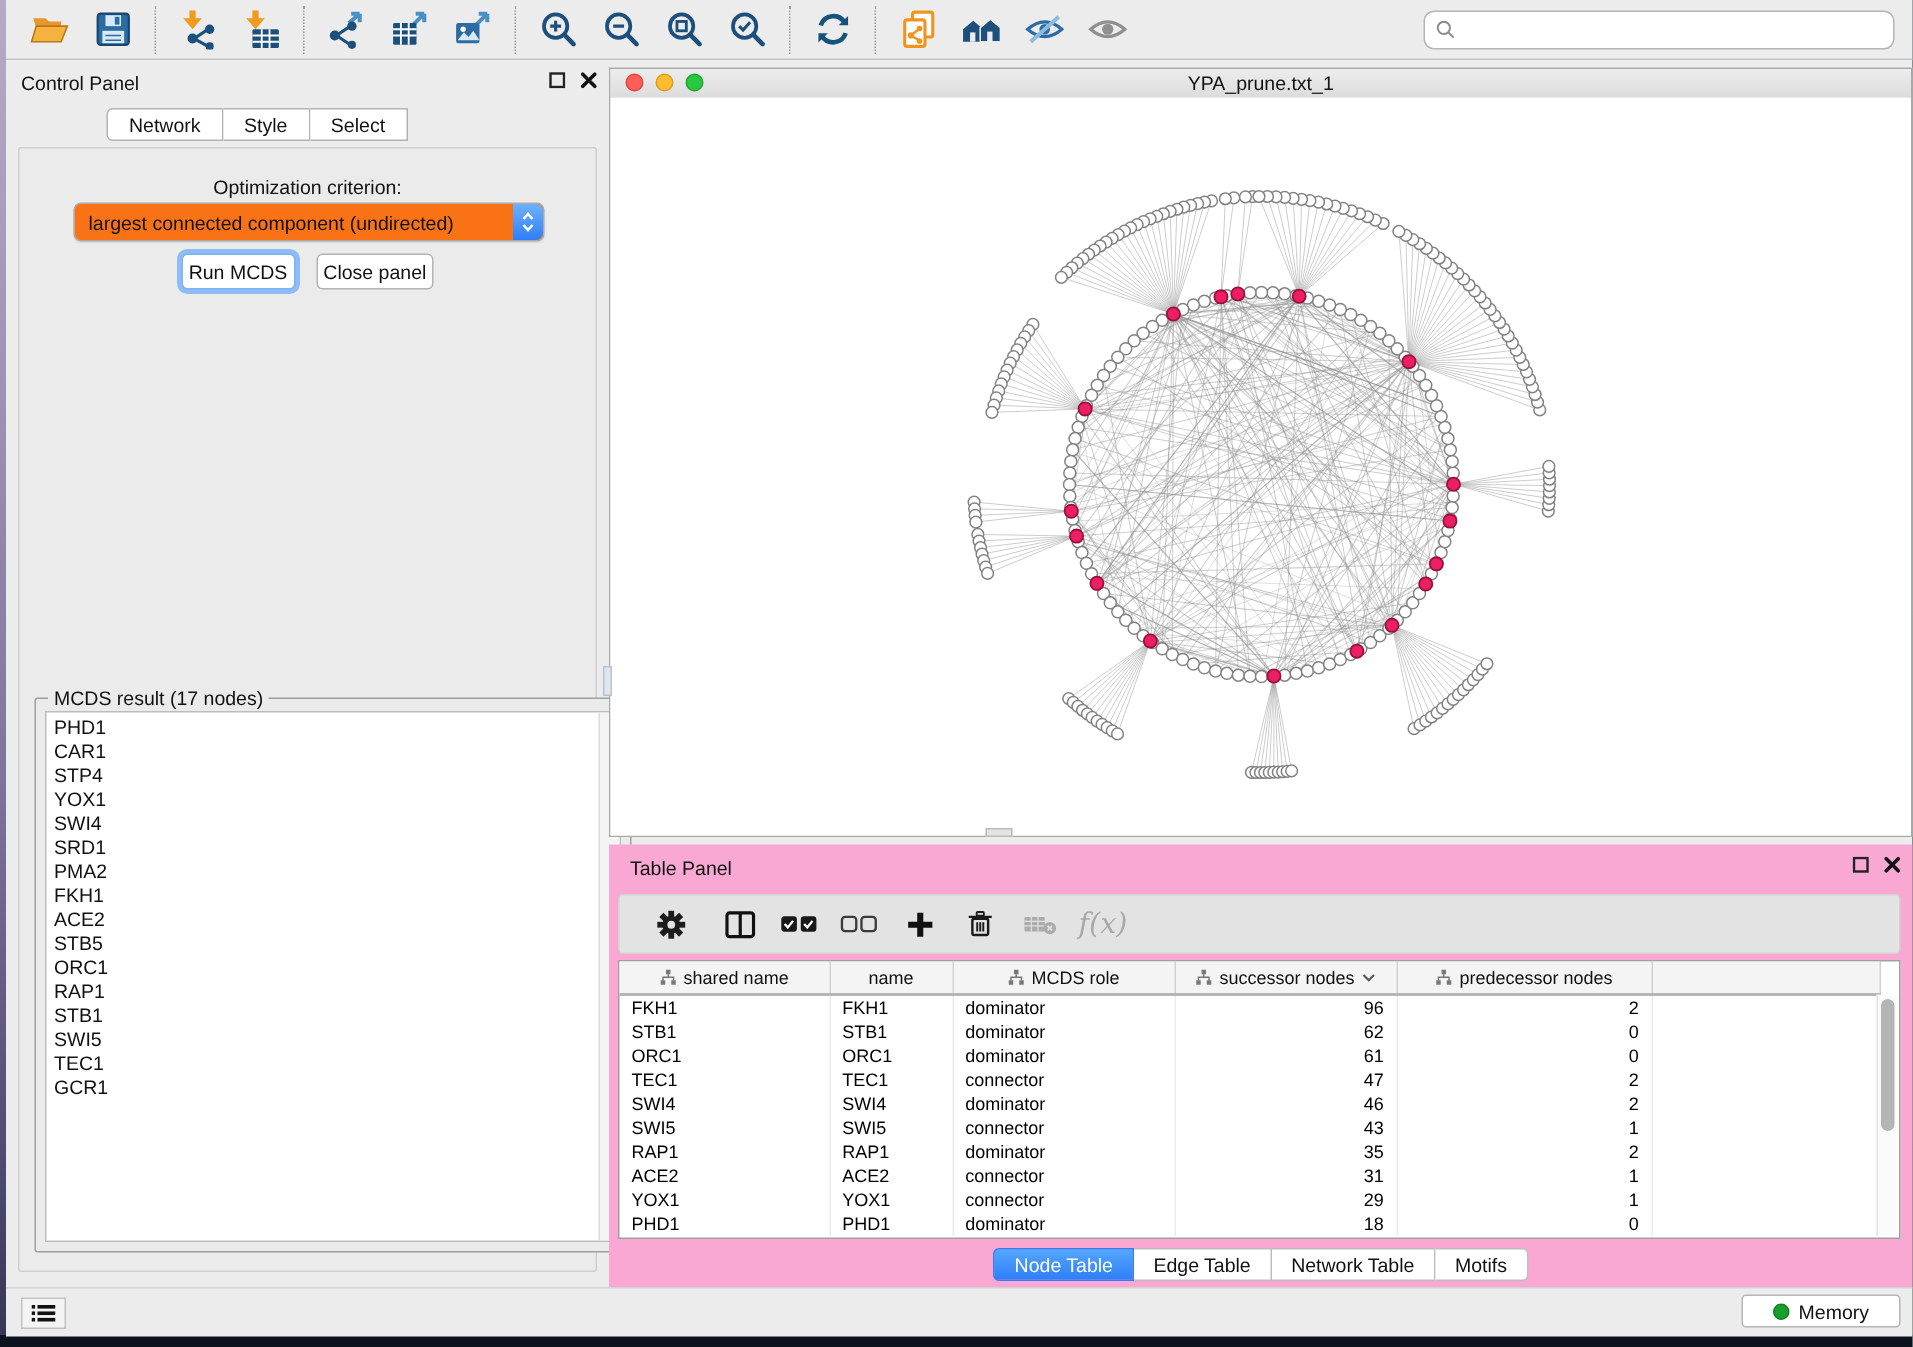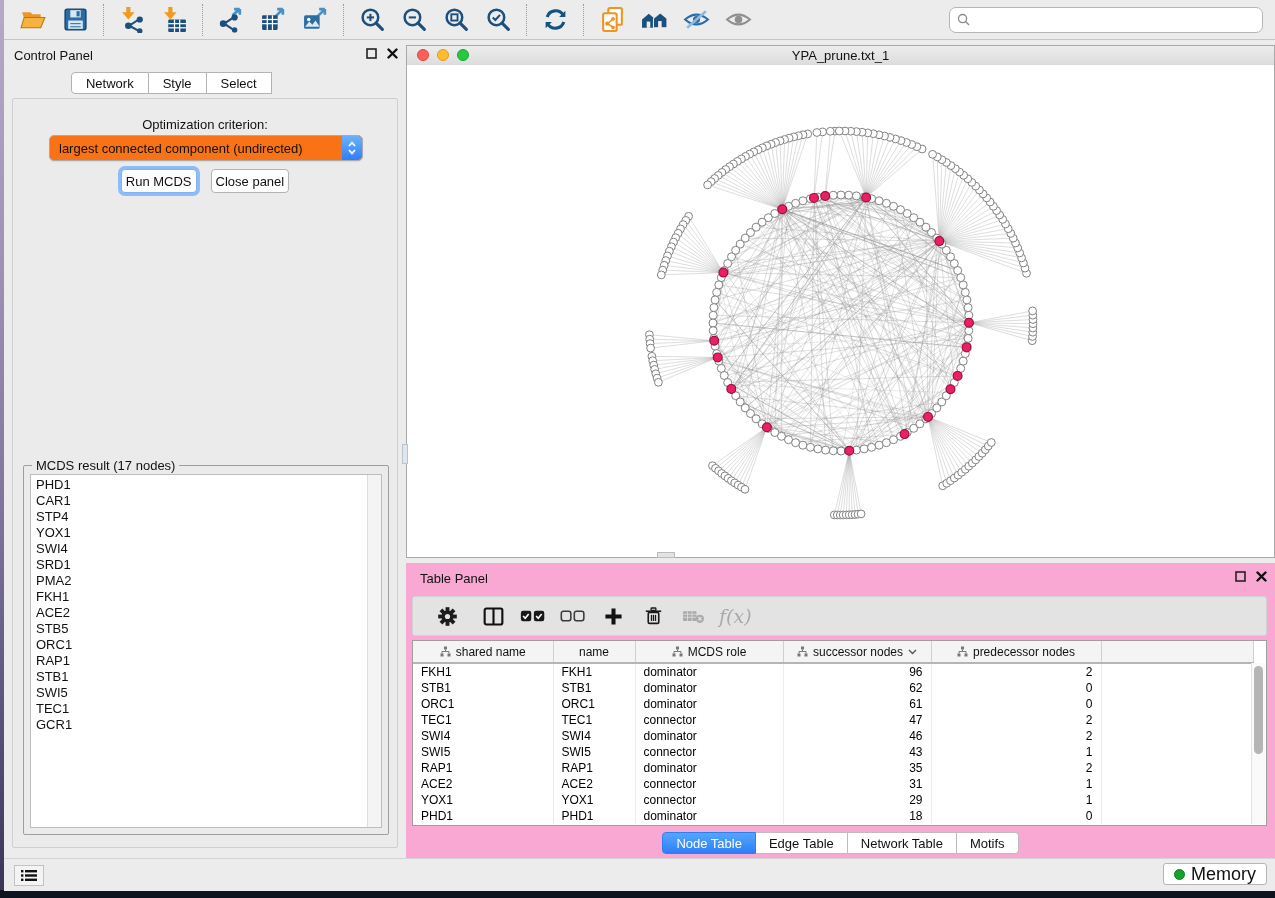--- a/index.html
+++ b/index.html
@@ -44,21 +44,21 @@
       box-shadow:0 1px 1px rgba(0,0,0,.08);}
   .dropdown .dd-text{flex:1;font-size:13px;color:#111;padding-left:9px;white-space:nowrap;}
   .dd-stepper{width:20px;height:24px;border-radius:0 5px 5px 0;
       background:linear-gradient(180deg,#6db1fd,#2e7ef9);display:flex;align-items:center;justify-content:center;}
   .btn-row{position:absolute;left:0;top:70px;width:100%;display:flex;justify-content:center;gap:14px;}
   .cbtn{height:24px;padding:0 4px;font-size:13px;background:#fff;border:1px solid #b3b3b3;
       border-radius:4px;cursor:pointer;color:#111;font-family:"Liberation Sans",sans-serif;}
   .cbtn.focus-ring{box-shadow:0 0 0 3px rgba(64,150,255,.55);border-color:#7fb2f4;}
 
   .mcds-fieldset{position:absolute;left:10px;top:366px;width:364px;height:368px;
-      border:1px solid #9f9f9f;border-radius:2px;background:#ebebeb;}
+      border:1px solid #9f9f9f;border-radius:2px;background:#ebebeb;padding-left:32px;}
   .mcds-legend{position:absolute;left:8px;top:-8px;background:#ebebeb;padding:0 4px;font-size:13px;color:#111;}
   .mcds-list{position:absolute;left:6px;top:8px;right:6px;bottom:6px;background:#fff;
       border:1px solid #bdbdbd;overflow:hidden;}
   .mcds-items{position:absolute;left:0;top:2px;right:14px;bottom:0;}
   .mcds-item{font-size:13px;color:#111;height:16px;line-height:16px;padding-left:5px;}
   .mcds-scroll{position:absolute;right:0;top:0;bottom:0;width:13px;background:#f4f4f4;border-left:1px solid #ddd;}
 
   
   .network-window{position:absolute;left:402px;top:45px;width:869px;height:513px;background:#fff;
       border:1px solid #a8a8a8;box-sizing:border-box;}
@@ -97,21 +97,21 @@
       border:1px solid #bdbdbd;border-left:none;cursor:pointer;font-family:"Liberation Sans",sans-serif;}
   .tp-tab:first-child{border-left:1px solid #bdbdbd;border-radius:4px 0 0 4px;}
   .tp-tab:last-child{border-radius:0 4px 4px 0;}
   .tp-tab.active{background:linear-gradient(180deg,#55a7fd,#2e7ef9);color:#fff;border-color:#2e7ef9;}
 
   
   .status-bar{position:absolute;left:0;top:858px;width:1271px;height:32px;background:#ececec;border-top:1px solid #d4d4d4;}
   .list-btn{position:absolute;left:10px;top:6px;width:30px;height:21px;background:#f4f4f4;border:1px solid #c2c2c2;
       display:flex;align-items:center;justify-content:center;cursor:pointer;}
   .memory-btn{position:absolute;right:8px;top:4px;height:22px;background:#fff;border:1px solid #b5b5b5;
-      border-radius:3px;display:flex;align-items:center;gap:6px;padding:0 10px;font-size:18px;color:#111;cursor:pointer;}
+      border-radius:3px;display:flex;align-items:center;gap:6px;padding:0 20px;font-size:13px;color:#111;cursor:pointer;}
   .mem-dot{width:11px;height:11px;border-radius:50%;background:#17a02b;border:1px solid #0f8220;box-sizing:border-box;}
 </style>
 </head>
 <body>
 
 <div class="desktop"></div>
 <div class="left-strip"></div>
 
 <div class="app">
 

